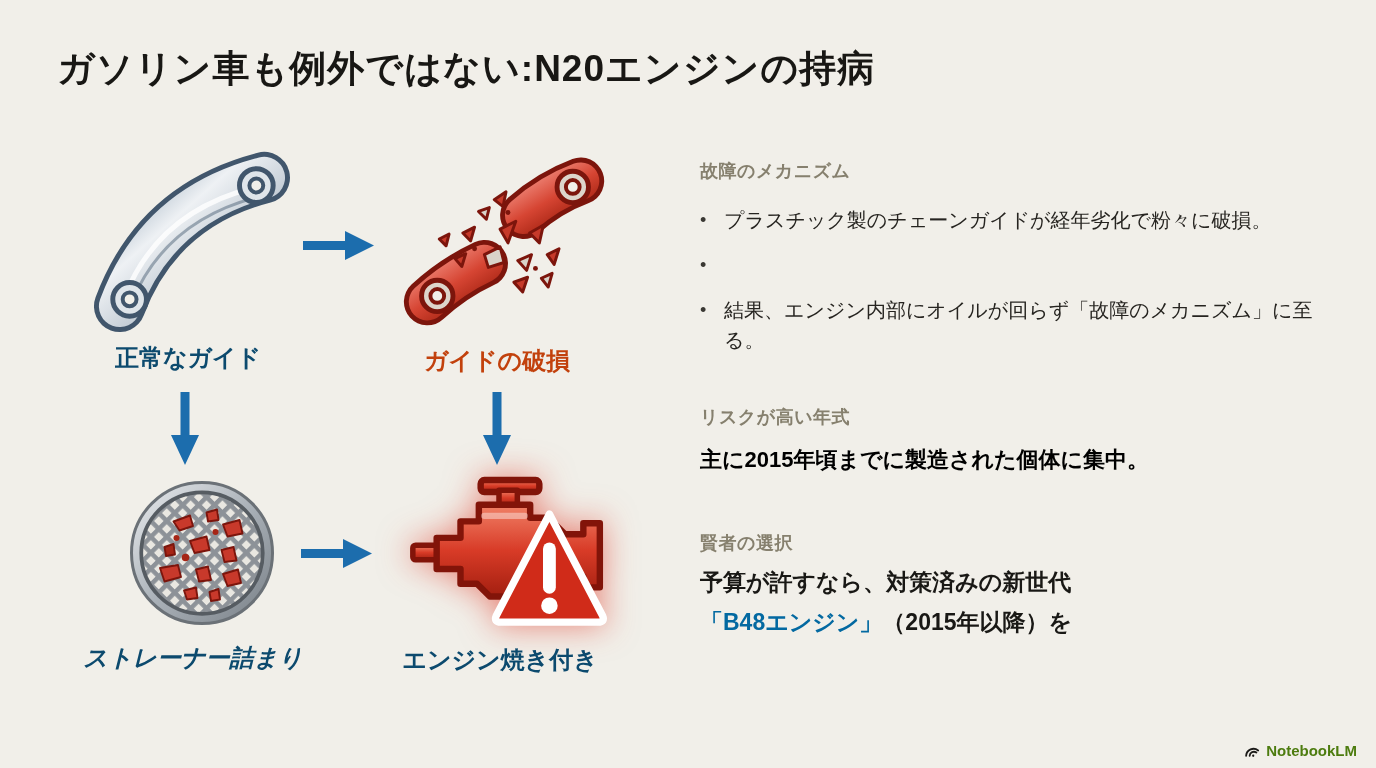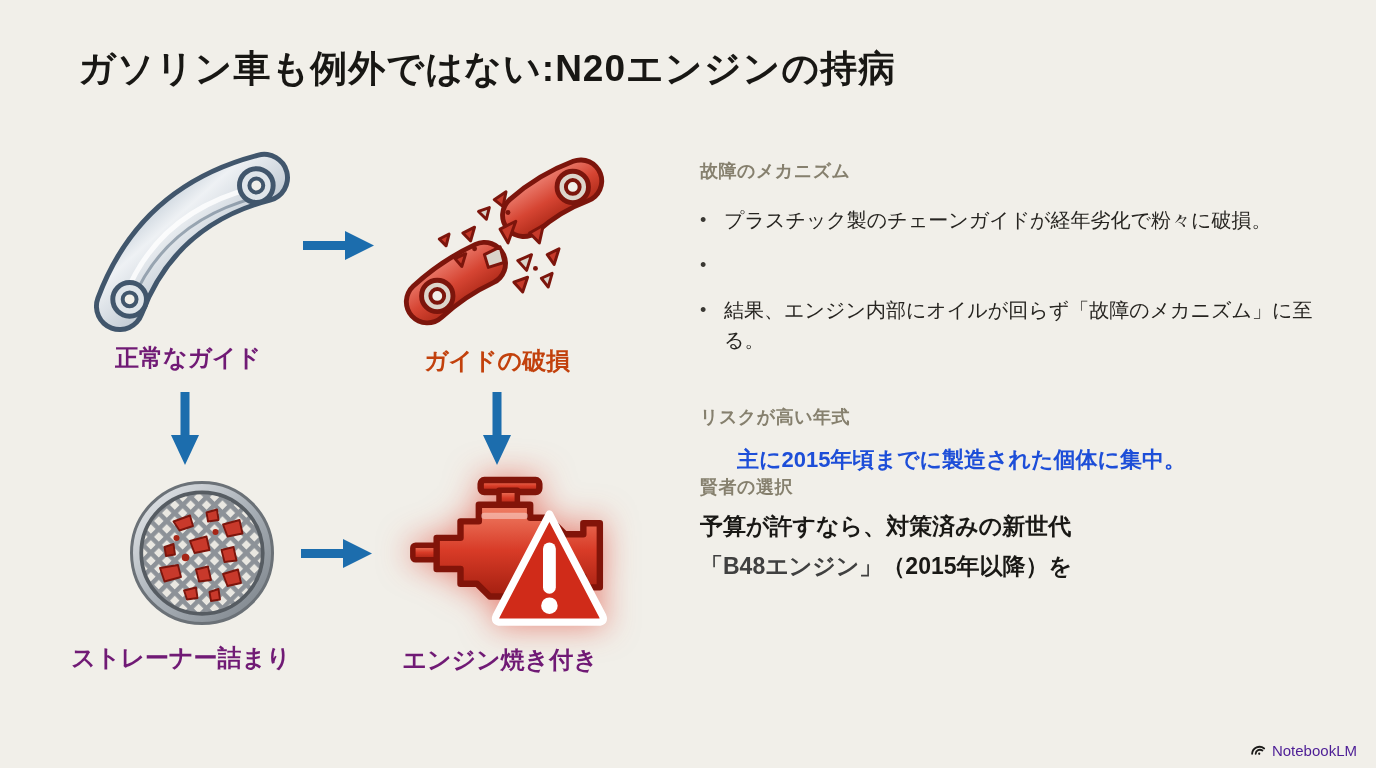--- a/index.html
+++ b/index.html
@@ -5,59 +5,59 @@
   * { margin:0; padding:0; box-sizing:border-box; }
   html,body { width:1376px; height:768px; }
   body {
     font-family:"Liberation Sans","DejaVu Sans",sans-serif;
     background:#f1efe9; color:#1f1d1a; overflow:hidden;
   }
   .slide { position:relative; width:1376px; height:768px; background:#f1efe9; }
 
   .slide-title {
     position:absolute; left:57px; top:44px;
-    font-size:37px; font-weight:900; letter-spacing:1px; color:#181714;margin-left:21px;
+    font-size:37px; font-weight:900; letter-spacing:1px; color:#181714;
   }
 
   
   .diagram { position:absolute; left:0; top:0; width:690px; height:768px; }
   .node-icon { position:absolute; }
   .node-label {
     position:absolute; text-align:center;
-    font-size:24px; font-weight:800; color:#701a75;
+    font-size:24px; font-weight:800; color:#0c4a6e;
   }
   .node-label.danger { color:#c2410c; }
   .arrow { position:absolute; }
   .engine-glow { filter: drop-shadow(0 0 16px rgba(224,46,28,0.55)); }
 
   
   .right-col { position:absolute; left:700px; top:142px; width:630px; }
   .section-heading {
     font-size:18px; font-weight:700; color:#86806e; letter-spacing:0.5px;
   }
   .bullet-list { list-style:none; margin-top:22px; }
   .bullet-list li {
     display:flex; align-items:flex-start; margin-bottom:15px;
     font-size:20px; line-height:30px; color:#262420;
   }
   .bullet-dot { width:24px; flex:0 0 24px; color:#3a3833; font-size:18px; line-height:30px; }
-  .risk-text { margin-top:16px; font-size:22px; font-weight:700; color:#1d4ed8;margin-left:37px; }
+  .risk-text { margin-top:16px; font-size:22px; font-weight:700; color:#000000; }
   .sec-mech { margin-top:17px; }
   .sec-risk { margin-top:50px; }
-  .sec-wise { }
+  .sec-wise { margin-top:56px; }
   .statement {
     margin-top:8px; font-size:23px; font-weight:800; line-height:1.72; color:#191815;
   }
-  .statement .hl { color:#404040; }
+  .statement .hl { color:#0369a1; }
 
   
   .brand {
     position:absolute; right:19px; bottom:9px;
-    display:flex; align-items:flex-start; gap:5px;
-    font-size:15px; font-weight:400; color:#4c1d95;
+    display:flex; align-items:flex-end; gap:5px;
+    font-size:15px; font-weight:700; color:#4d7c0f;
   }
 </style>
 </head>
 <body>
 
 <div class="slide">
 
   <h1 class="slide-title">ガソリン車も例外ではない:N20エンジンの持病</h1>
 
   <div class="diagram">
@@ -183,21 +183,21 @@
       <rect x="12.5" y="0" width="9" height="46" fill="#1c6dad"></rect>
       <polygon points="3,43 31,43 17,73" fill="#1c6dad"></polygon>
     </svg>
     <svg class="arrow" style="left:301px; top:536px;" width="72" height="34" viewBox="0 0 72 34">
       <rect x="0" y="13" width="46" height="9" fill="#1c6dad"></rect>
       <polygon points="42,3 71,17.5 42,32" fill="#1c6dad"></polygon>
     </svg>
 
     <div class="node-label" style="left:88px; top:342px; width:200px;">正常なガイド</div>
     <div class="node-label danger" style="left:392px; top:345px; width:210px;">ガイドの破損</div>
-    <div class="node-label" style="left:61px; top:642px; width:240px;">ストレーナー詰まり</div>
+    <div class="node-label" style="left:73px; top:642px; width:240px;font-style:italic;">ストレーナー詰まり</div>
     <div class="node-label" style="left:392px; top:644px; width:216px;">エンジン焼き付き</div>
   </div>
 
   <div class="right-col">
 
     <div class="sec-mech">
       <h3 class="section-heading">故障のメカニズム</h3>
       <ul class="bullet-list">
         <li>
           <span class="bullet-dot">•</span>

